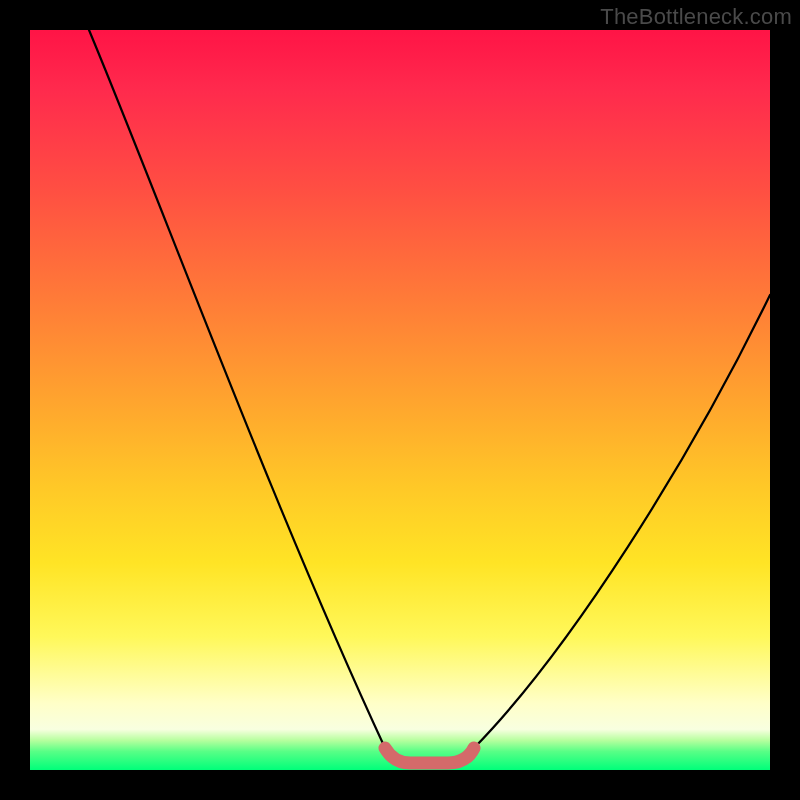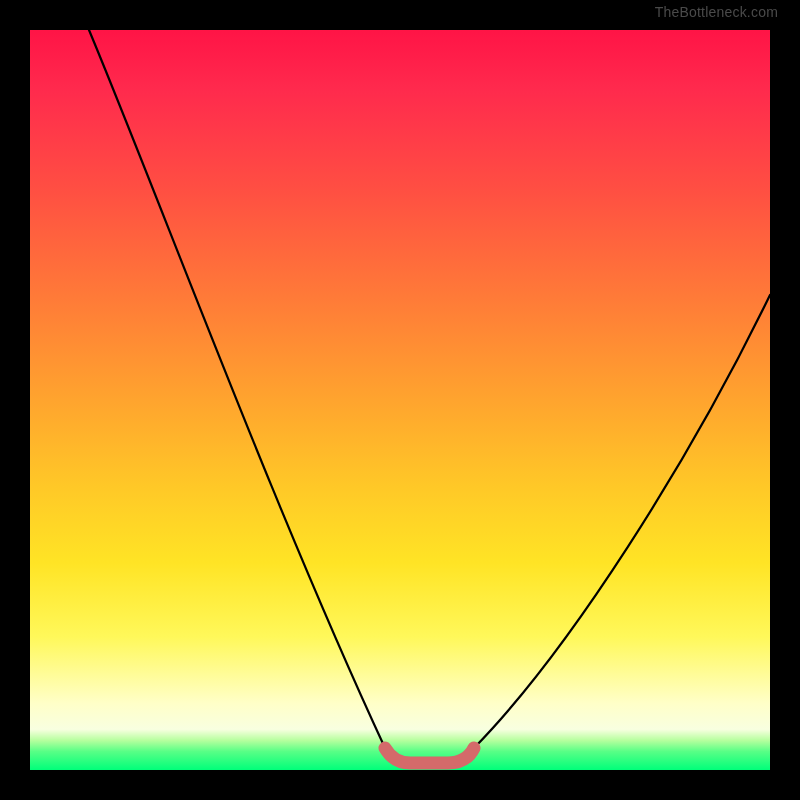--- a/index.html
+++ b/index.html
@@ -39,23 +39,23 @@
       #ffffc8 91%,
       #f8ffe0 94.5%,
       #b6ff9e 96%,
       #58ff86 97.5%,
       #00ff7a 100%
     );
   }
   .watermark {
     position: absolute;
     top: 4px;
-    right: 22px;
+    right: 8px;
     color: #4a4a4a;
-    font-size: 14px;
+    font-size: 22px;
     font-weight: 400;
     letter-spacing: 0.2px;
     user-select: none;
     margin-left: 24px;
   }
   svg.curves {
     position: absolute;
     left: 0;
     top: 0;
     width: 740px;

